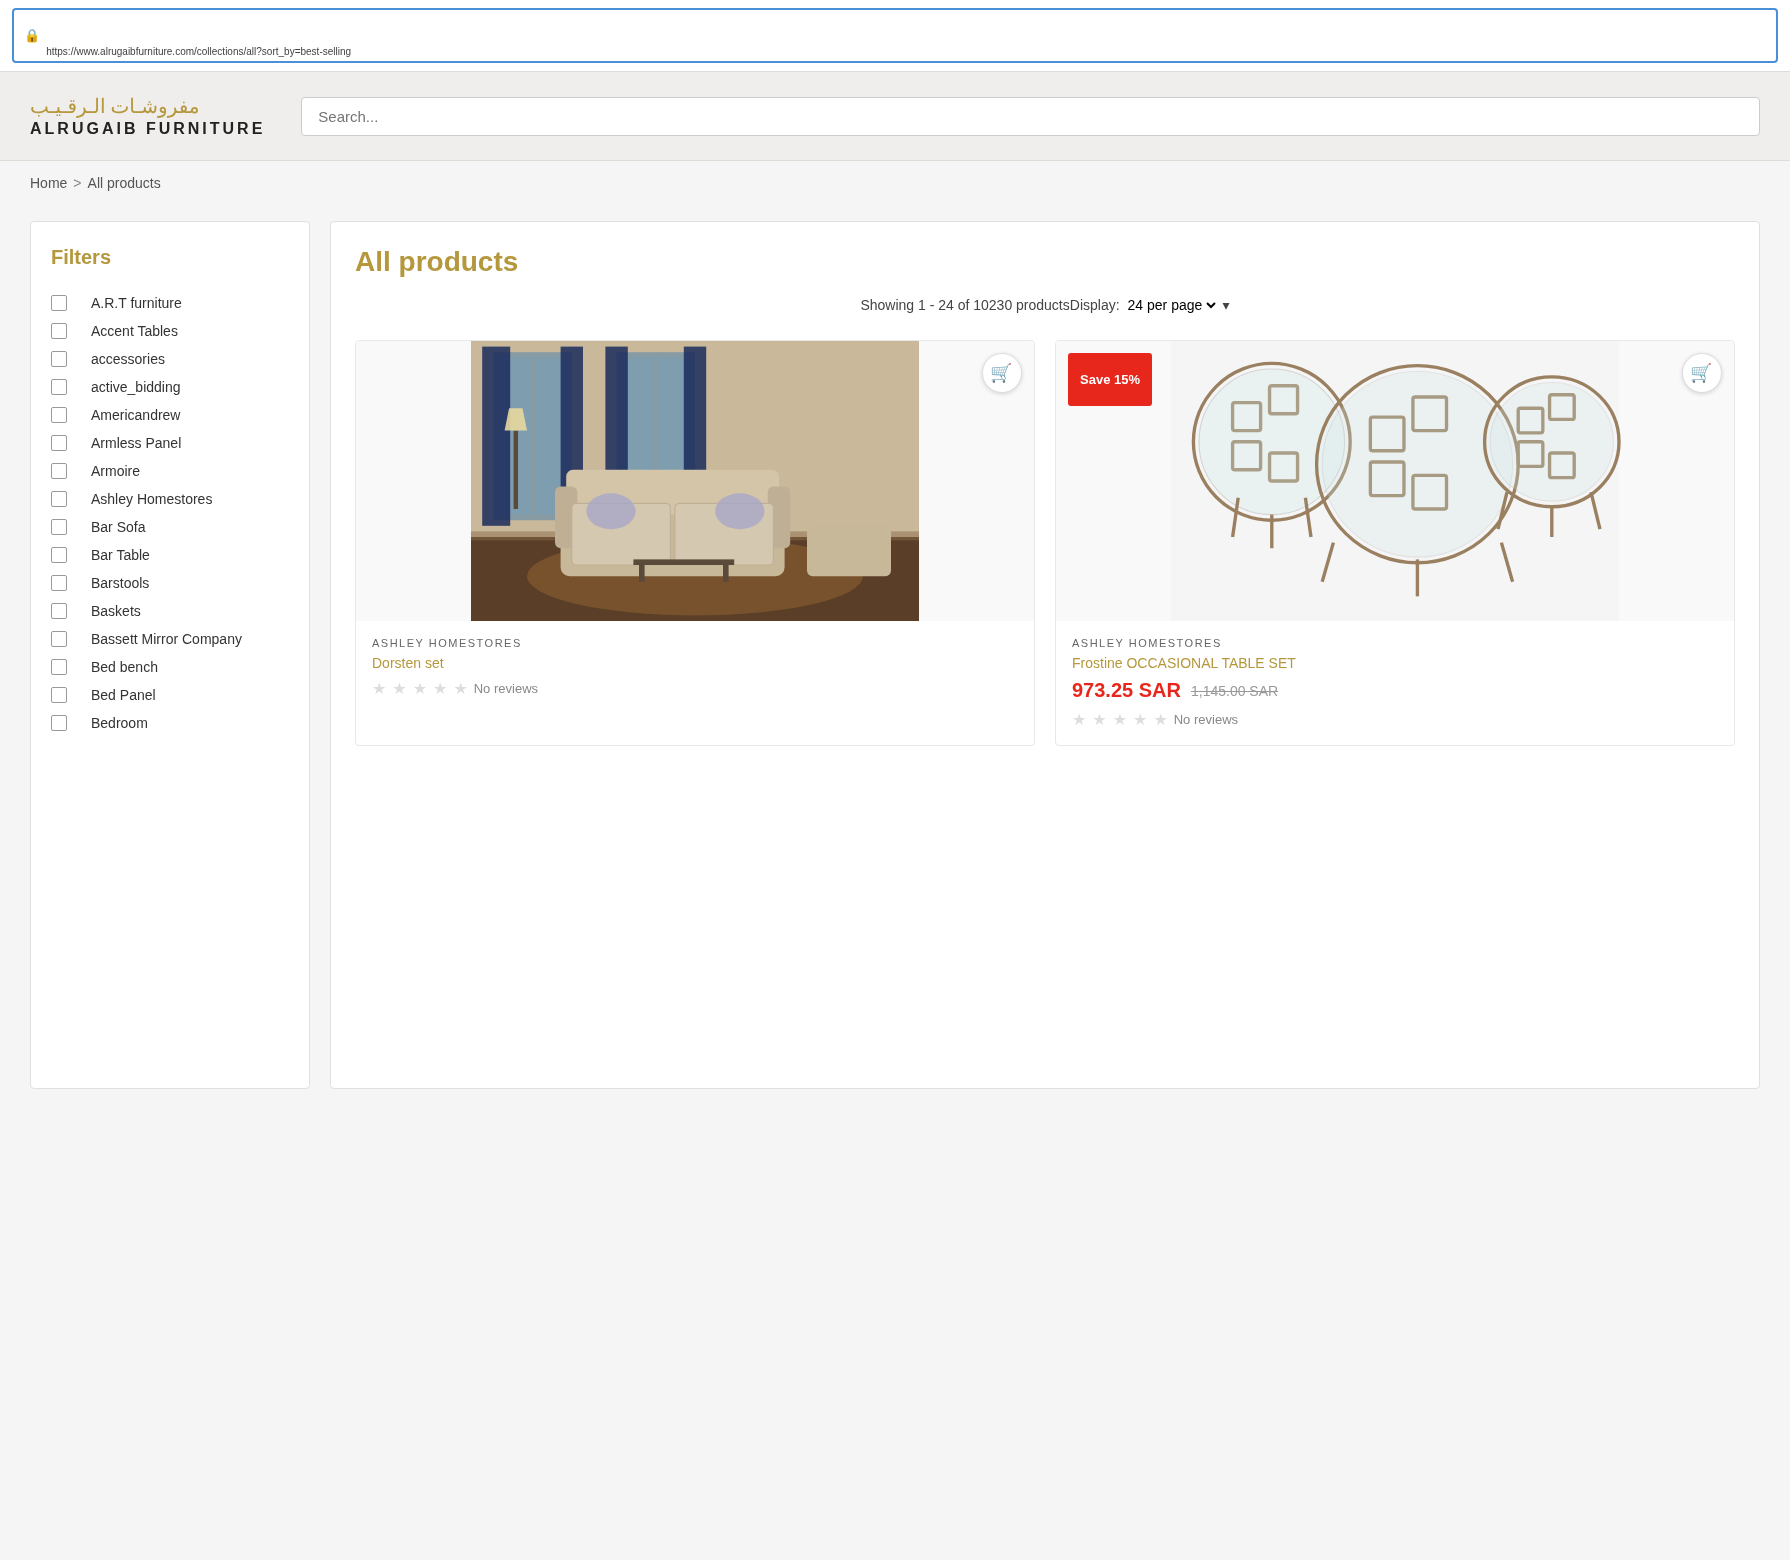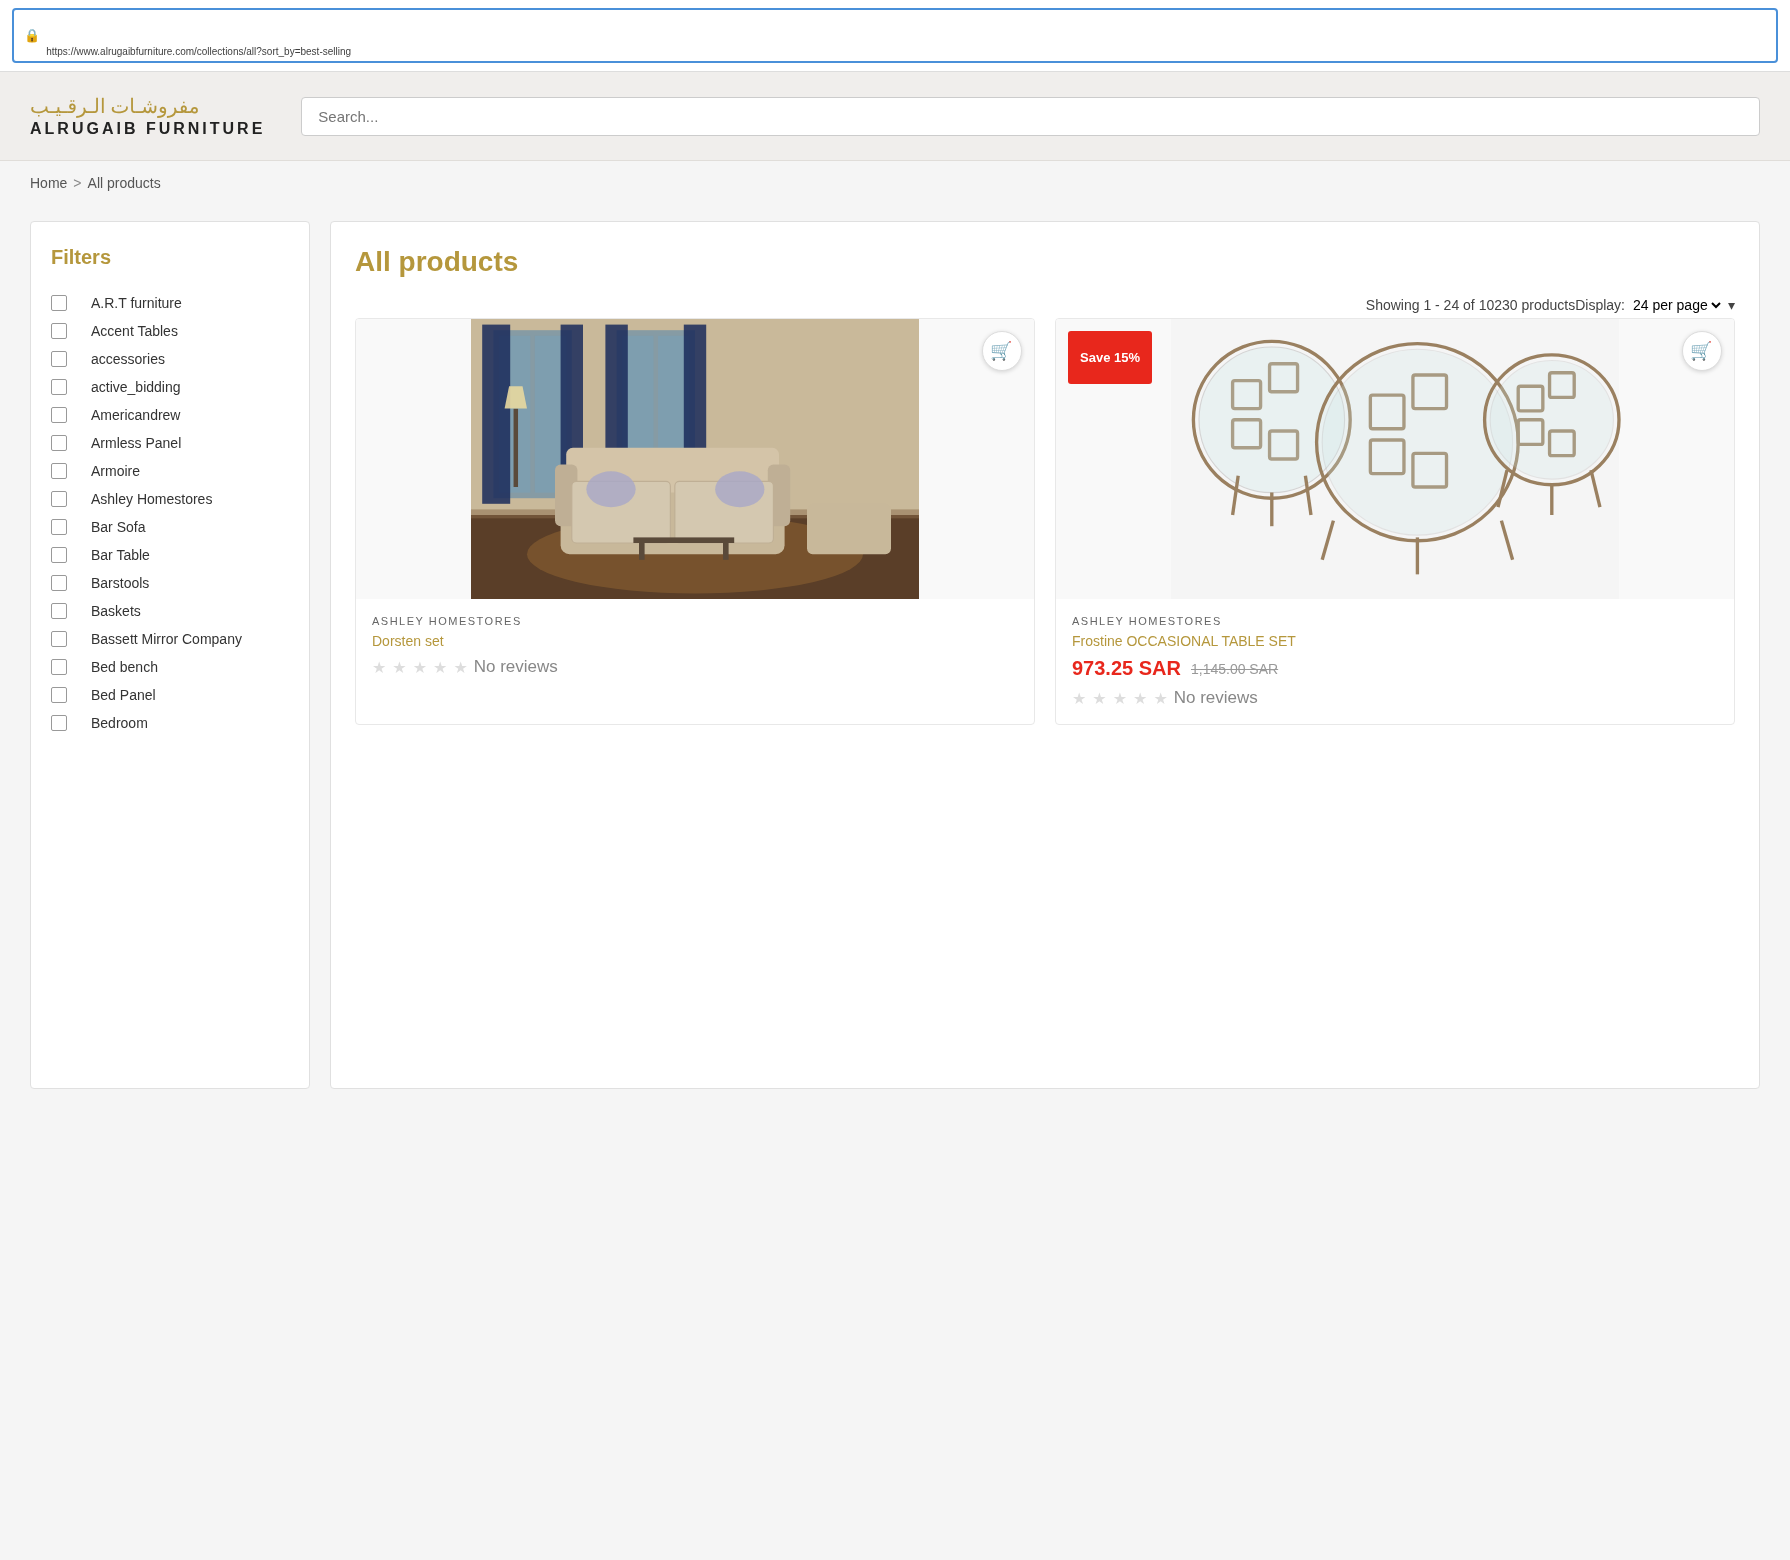--- a/index.html
+++ b/index.html
@@ -110,22 +110,22 @@
     }
     .product-area-title {
       font-size: 28px;
       font-weight: bold;
       color: #b5973c;
       margin-bottom: 18px;
     }
     .product-toolbar {
       display: flex;
       align-items: center;
-      justify-content: flex-end;
-      margin-bottom: 4px;
+      justify-content: center;
+      margin-bottom: 26px;
     }
     .showing-text { font-size: 14px; color: #444; }
     .display-select {
       font-size: 14px;
       color: #444;
       border: none;
       background: none;
       cursor: pointer;
       display: flex;
       align-items: center;
@@ -191,21 +191,21 @@
     }
     .product-info { padding: 16px; }
     .product-brand { font-size: 11px; letter-spacing: 1.5px; color: #666; text-transform: uppercase; margin-bottom: 6px; }
     .product-name { font-size: 14px; color: #b5973c; margin-bottom: 8px; text-decoration: none; display: block; cursor: pointer; }
     .price-row { display: flex; align-items: center; gap: 10px; margin-bottom: 8px; }
     .price-current { font-size: 20px; font-weight: bold; color: #333; }
     .price-current.sale { color: #e8271c; }
     .price-original { font-size: 14px; color: #999; text-decoration: line-through; }
     .stars-row { display: flex; align-items: center; gap: 6px; }
     .star { color: #ddd; font-size: 16px; }
-    .reviews-text { font-size: 17px; color: #888; text-align: center; }
+    .reviews-text { font-size: 13px; color: #888; text-align: center; }
   </style>
 </head>
 <body>
 
 <div class="address-bar">
   <div class="address-bar-inner">
     <span class="lock-icon">🔒</span>
     <span class="url-text">https://www.alrugaibfurniture.com/collections/all?sort_by=best-selling</span>
   </div>
 </div>

